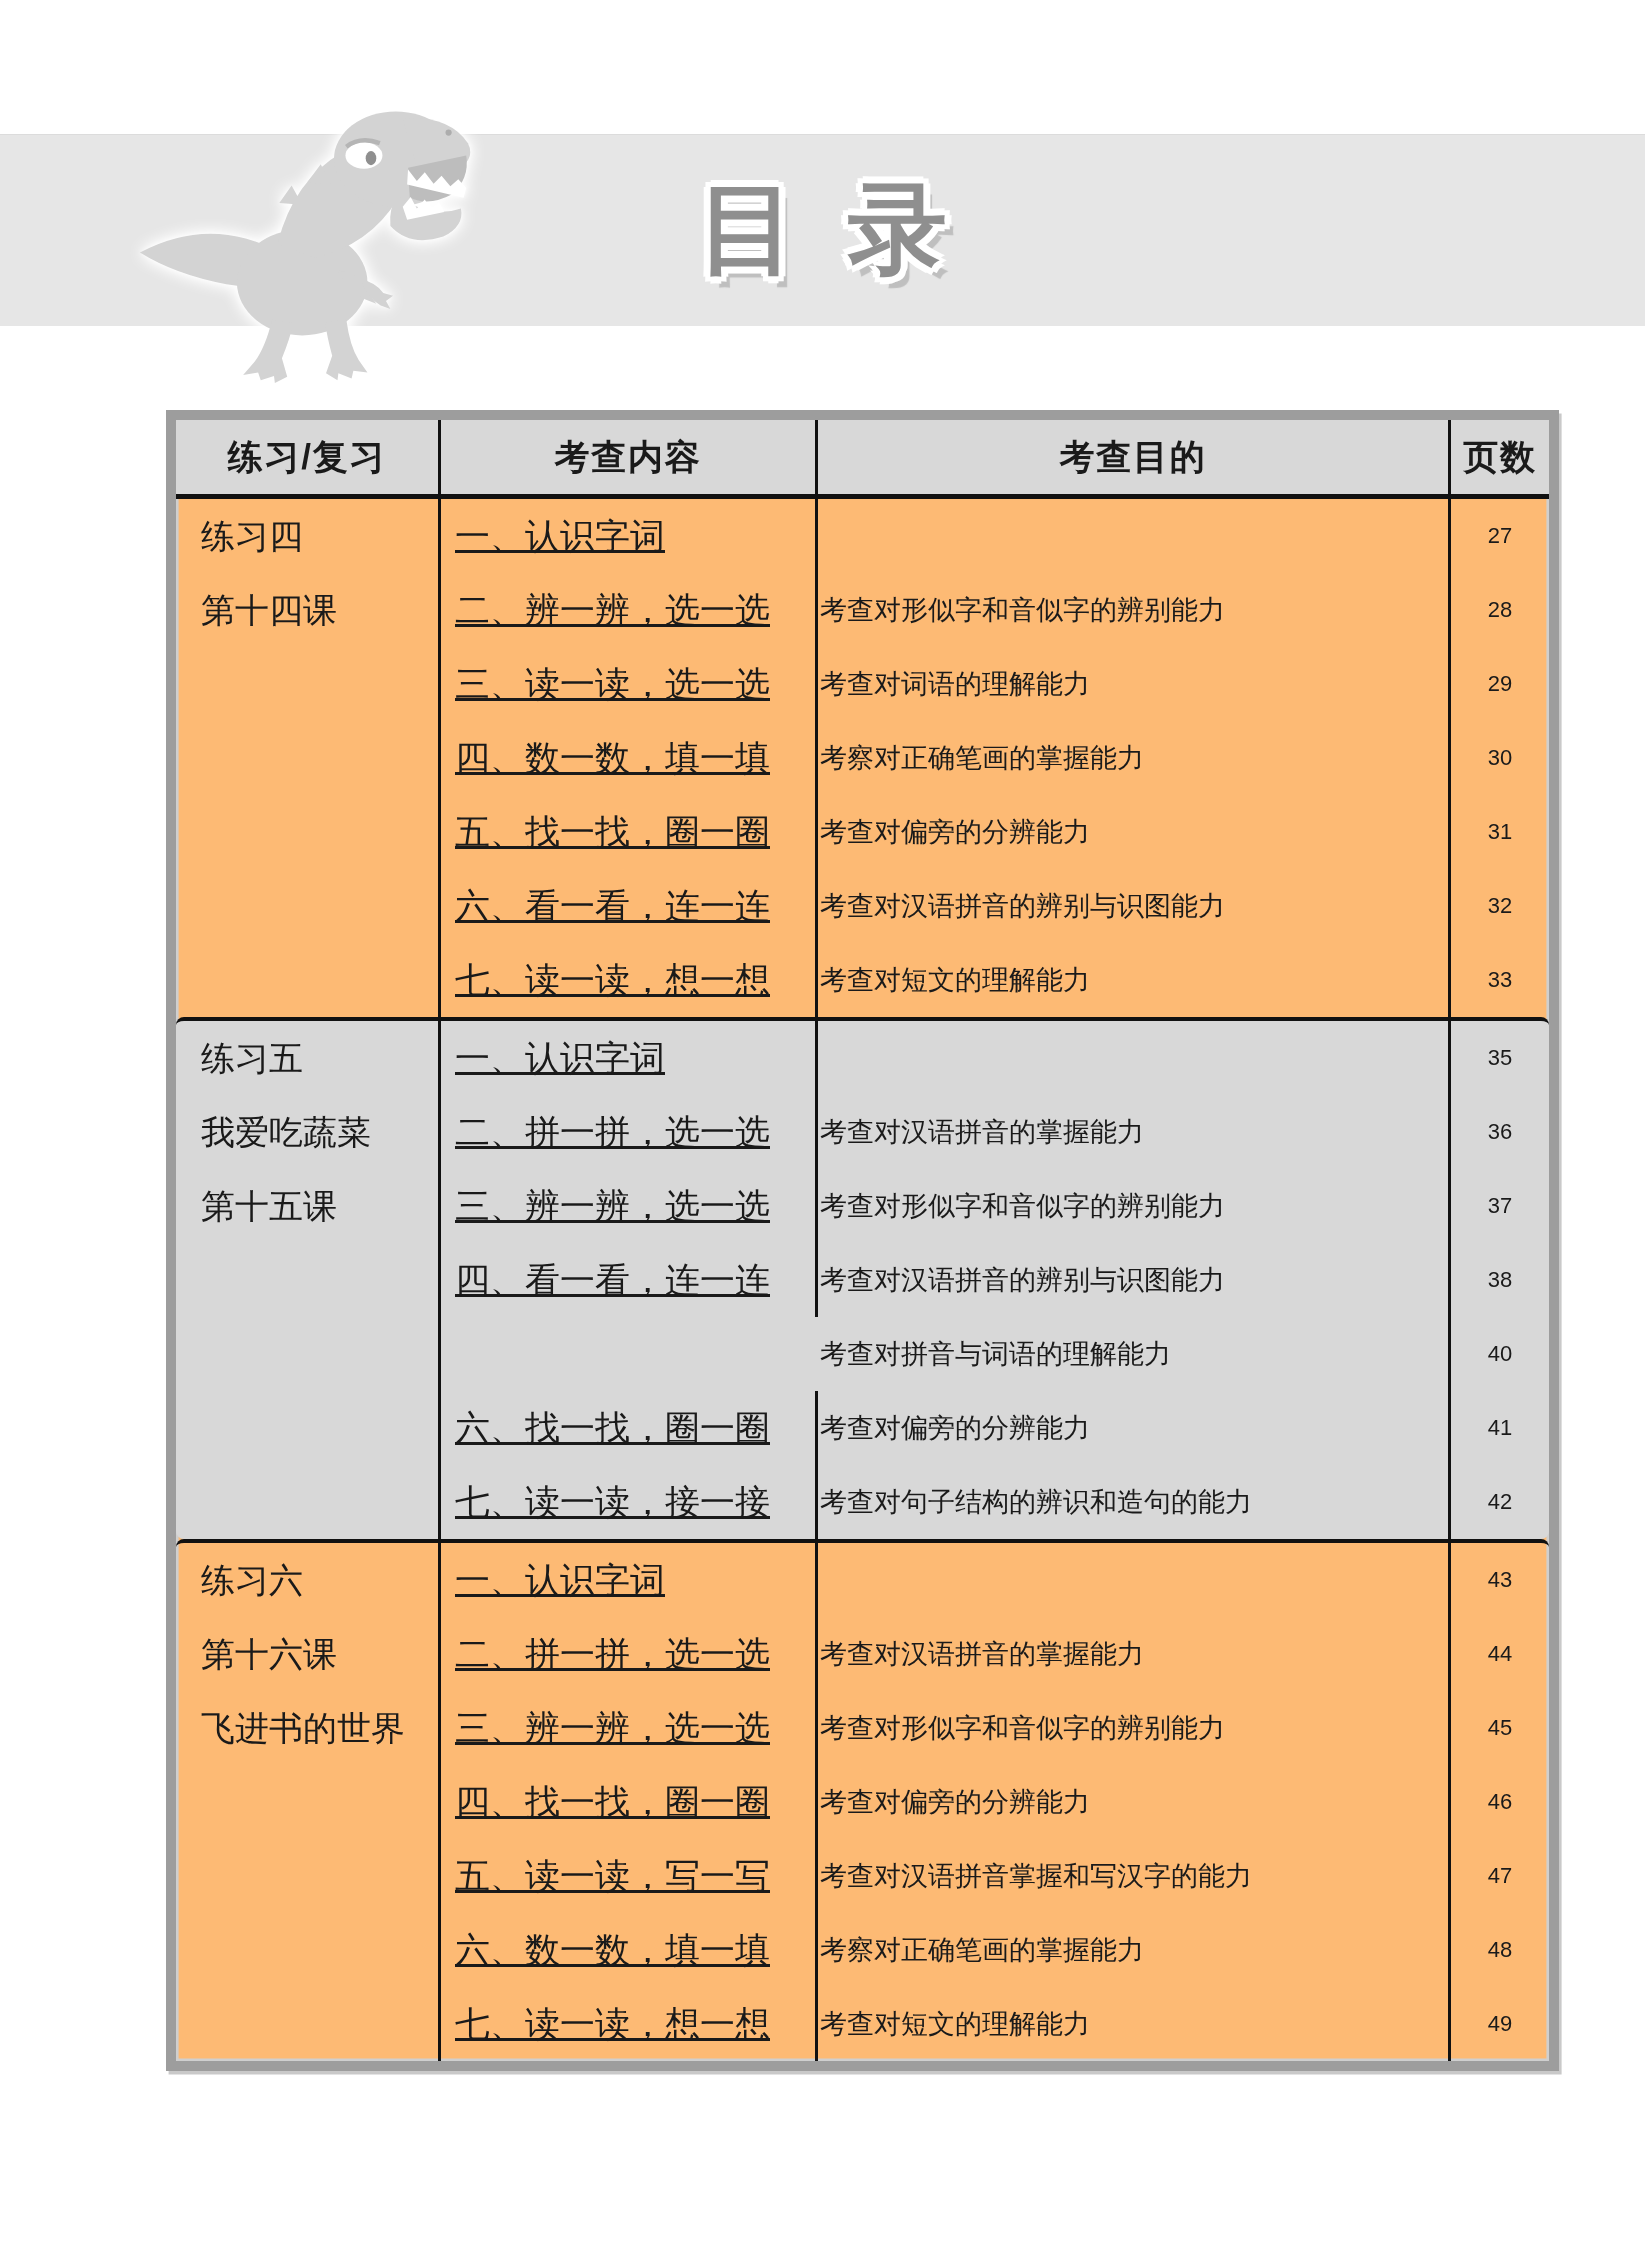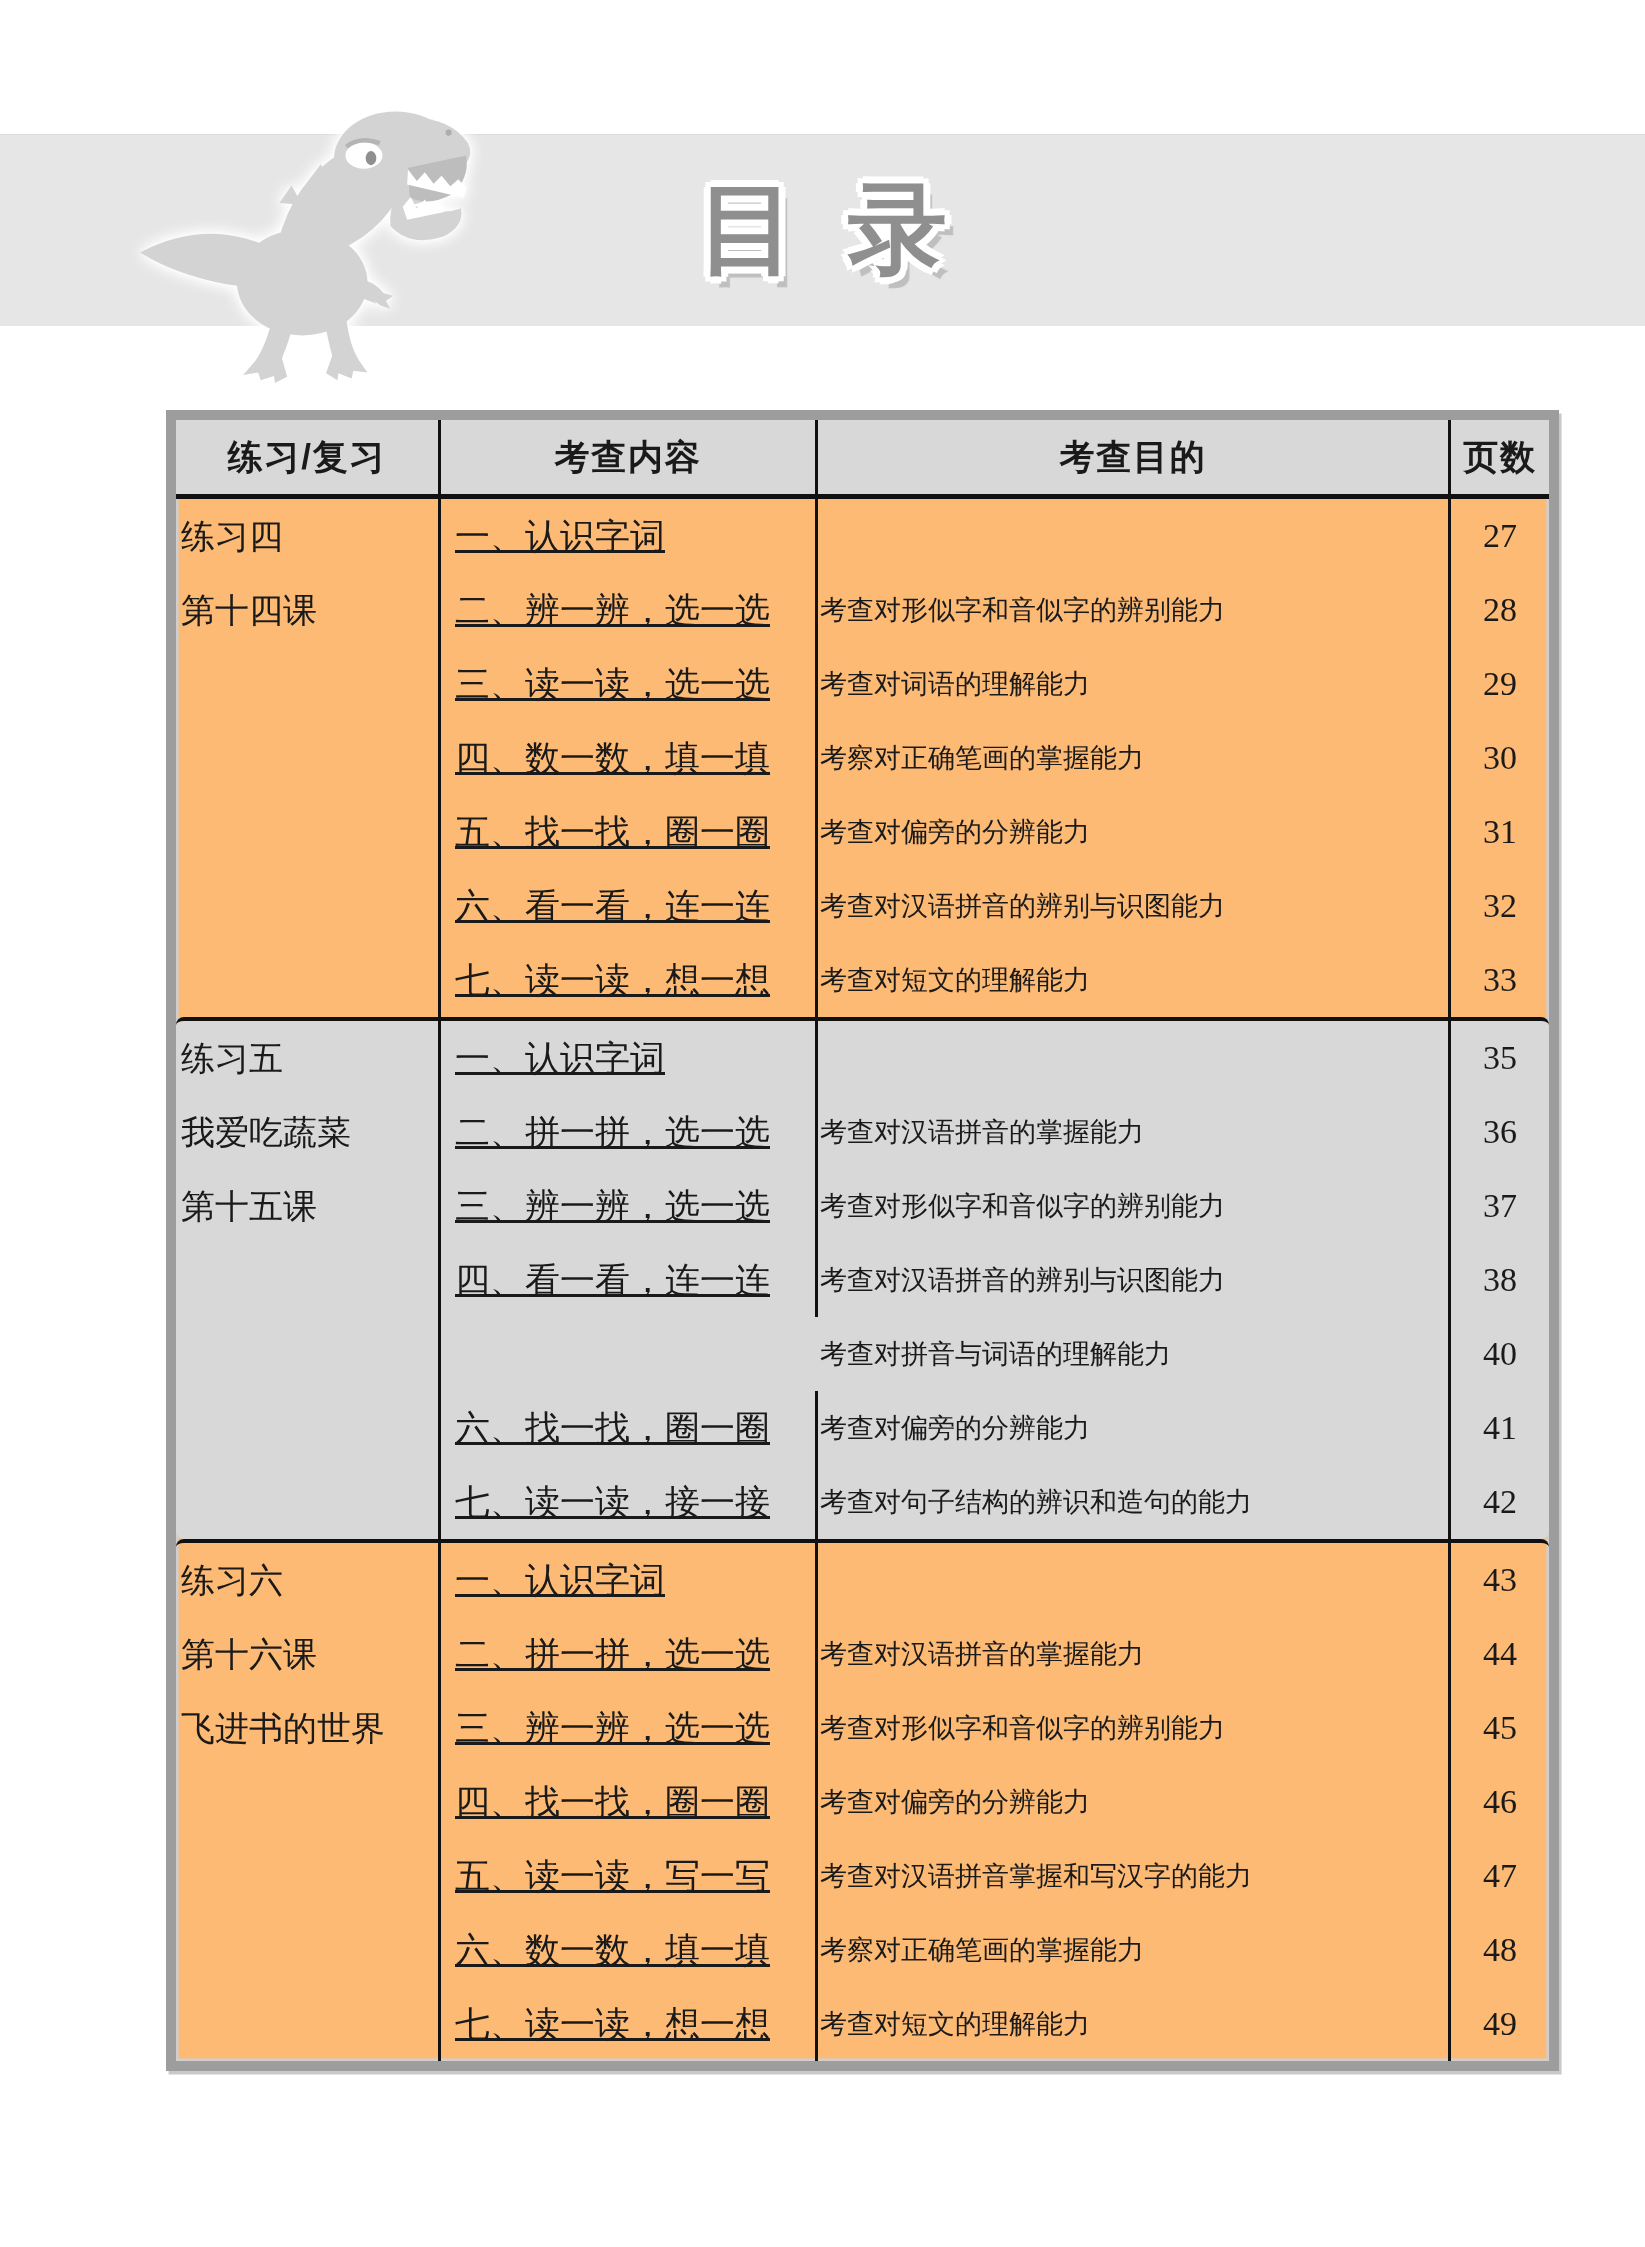--- a/index.html
+++ b/index.html
@@ -37,35 +37,35 @@
     display:flex;align-items:center;justify-content:center;
     font-weight:bold;font-size:35px;letter-spacing:1.8px;
     border-right:3.5px solid #111111;
   }
   .th:last-child{border-right:none;}
   .section{grid-auto-rows:74px;}
   .section.shaded{background:#d8d8d8;}
   .section + .section{border-top:4.4px solid #111111;border-radius:8px;}
   .ex-cell{
     grid-column:1;grid-row:1 / span 7;border-right:3.5px solid #111111;
-    padding-left:5px;font-size:34px;
+    padding-left:25px;font-size:34px;
   }
   .ex-line{height:74px;line-height:74px;white-space:nowrap;}
   .c-cell{
     grid-column:2;border-right:3.5px solid #111111;
     font-family:"Liberation Serif",serif;font-size:35px;
     display:flex;align-items:center;padding-left:14px;white-space:nowrap;text-decoration:underline;
   }
   .p-cell{
     grid-column:3;border-right:3.5px solid #111111;
     font-family:Liberation Mono, monospace;font-size:27px;
     display:flex;align-items:center;padding-left:2px;white-space:nowrap;
   }
   .n-cell{
-    grid-column:4;font-family:Liberation Serif, serif;font-size:34px;
+    grid-column:4;font-family:Liberation Sans, sans-serif;font-size:22px;
     display:flex;align-items:center;justify-content:center;
   }
   .gr1{grid-row:1}.gr2{grid-row:2}.gr3{grid-row:3}.gr4{grid-row:4}
   .gr5{grid-row:5}.gr6{grid-row:6}.gr7{grid-row:7}
 </style>
 </head>
 <body>
 
 <div class="banner">
   <div class="page-title">

